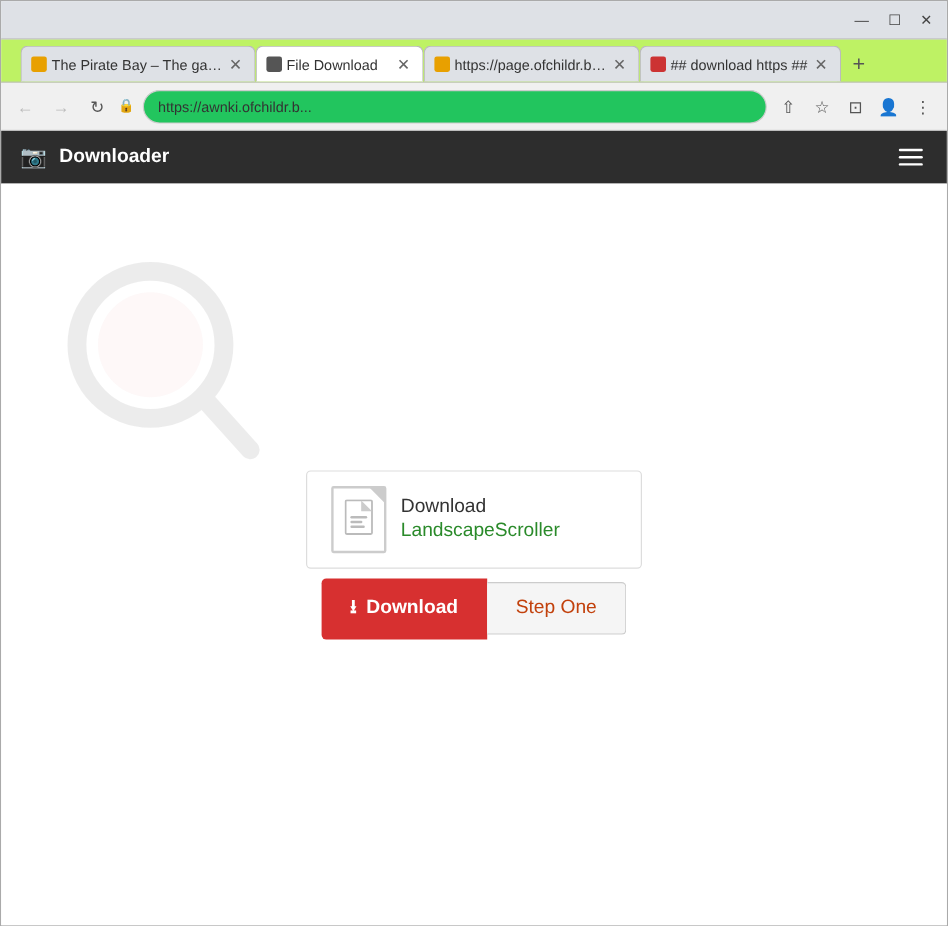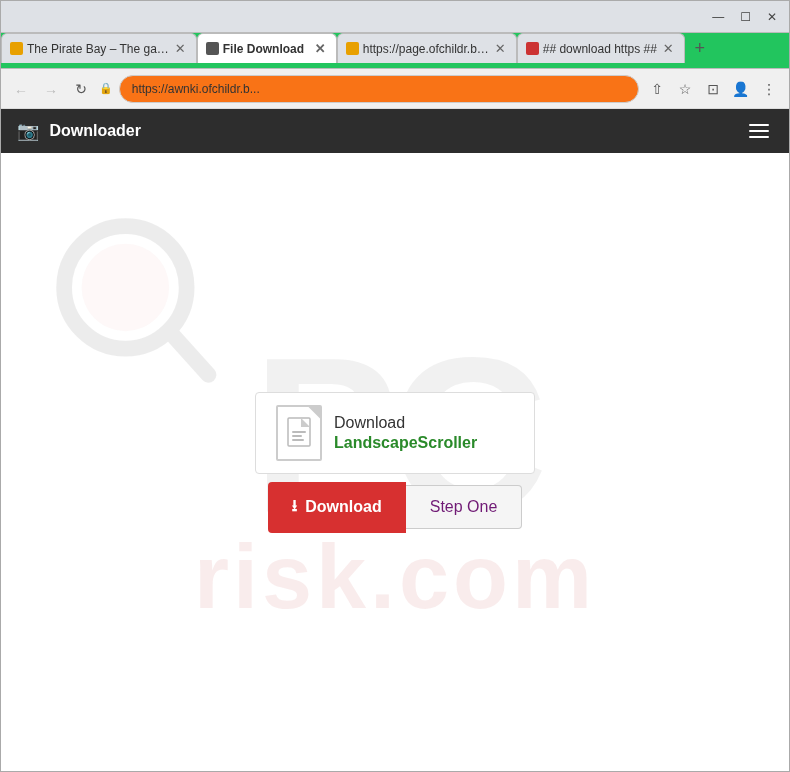--- a/index.html
+++ b/index.html
@@ -45,23 +45,24 @@
     .win-btn {
       font-size: 12px;
       color: #444;
       cursor: pointer;
       padding: 2px 4px;
     }
 
     
     .tab-bar {
       height: 36px;
-      background: #22c55e;
-      display: flex;
-      padding: 0 0;
+      background: #bef264;
+      display: flex;
+      align-items: flex-end;
+      padding: 0 16px;
       border-bottom: 1px solid #bbb;
     }
     .tab {
       height: 30px;
       min-width: 140px;
       max-width: 200px;
       background: #dee1e6;
       border: 1px solid #bbb;
       border-bottom: none;
       border-radius: 6px 6px 0 0;
@@ -70,21 +71,20 @@
       padding: 0 8px;
       font-size: 12px;
       color: #333;
       gap: 4px;
       cursor: pointer;
       position: relative;
     }
     .tab.active {
       background: #fff;
       z-index: 2;
-      font-weight: bold;
     }
     .tab-favicon {
       width: 14px;
       height: 14px;
       border-radius: 2px;
       background: #888;
       flex-shrink: 0;
     }
     .tab-label {
       white-space: nowrap;
@@ -133,21 +133,21 @@
       border-radius: 50%;
     }
     .nav-btn.disabled { color: #bbb; cursor: default; }
     .address-input {
       flex: 1;
       height: 28px;
       border: 1px solid #ccc;
       border-radius: 14px;
       padding: 0 12px;
       font-size: 12px;
-      background: #f97316;
+      background: #22c55e;
       color: #333;
       outline: none;
     }
     .toolbar-icons {
       display: flex;
       align-items: center;
       gap: 4px;
     }
     .toolbar-icon {
       width: 24px;
@@ -300,21 +300,21 @@
       flex-direction: column;
       gap: 2px;
     }
     .download-title {
       font-size: 16px;
       font-weight: normal;
       color: #333;
     }
     .download-app-name {
       font-size: 16px;
-      font-weight: bold;
+      font-weight: normal;
       color: #2a8a2a;
     }
     .download-note {
       font-size: 12px;
       color: #888;
       font-style: italic;
     }
 
     .download-buttons {
       display: flex;
@@ -330,21 +330,21 @@
       padding: 12px 24px;
       font-size: 16px;
       font-weight: bold;
       cursor: pointer;
       display: flex;
       align-items: center;
       gap: 8px;
     }
     .btn-step-one {
       background: #f5f5f5;
-      color: #701a75;
+      color: #c2410c;
       border: 1px solid #ccc;
       border-left: none;
       border-radius: 0 4px 4px 0;
       padding: 12px 24px;
       font-size: 16px;
       cursor: pointer;
     }
 
     
     .lock-icon {
@@ -422,24 +422,20 @@
   <div class="main-content">
 
     <div class="watermark-container">
 
       <svg class="watermark-magnifier" viewBox="0 0 200 200" xmlns="http://www.w3.org/2000/svg" style="position:absolute; top:60px; left:50px; width:175px; height:175px; opacity:0.15;">
         <circle cx="85" cy="85" r="70" fill="none" stroke="#888" stroke-width="18"></circle>
         <line x1="135" y1="135" x2="180" y2="185" stroke="#888" stroke-width="18" stroke-linecap="round"></line>
         <circle cx="85" cy="85" r="50" fill="rgba(220,100,100,0.3)"></circle>
       </svg>
 
-      <div style="display:flex; flex-direction:column; align-items:center; margin-top:30px;">
-        <span class="watermark-pc">PC</span>
-        <span class="watermark-risk">risk.com</span>
-      </div>
     </div>
 
     <div class="download-card-wrapper">
       <div class="download-info-box">
 
         <div class="file-icon-box">
           <div class="file-icon-inner">
             <svg width="24" height="30" viewBox="0 0 24 30" xmlns="http://www.w3.org/2000/svg">
               <rect x="1" y="1" width="22" height="28" rx="1" fill="white" stroke="#bbb" stroke-width="1.5"></rect>
               <path d="M14 1 L23 10 L14 10 Z" fill="#ccc"></path>

